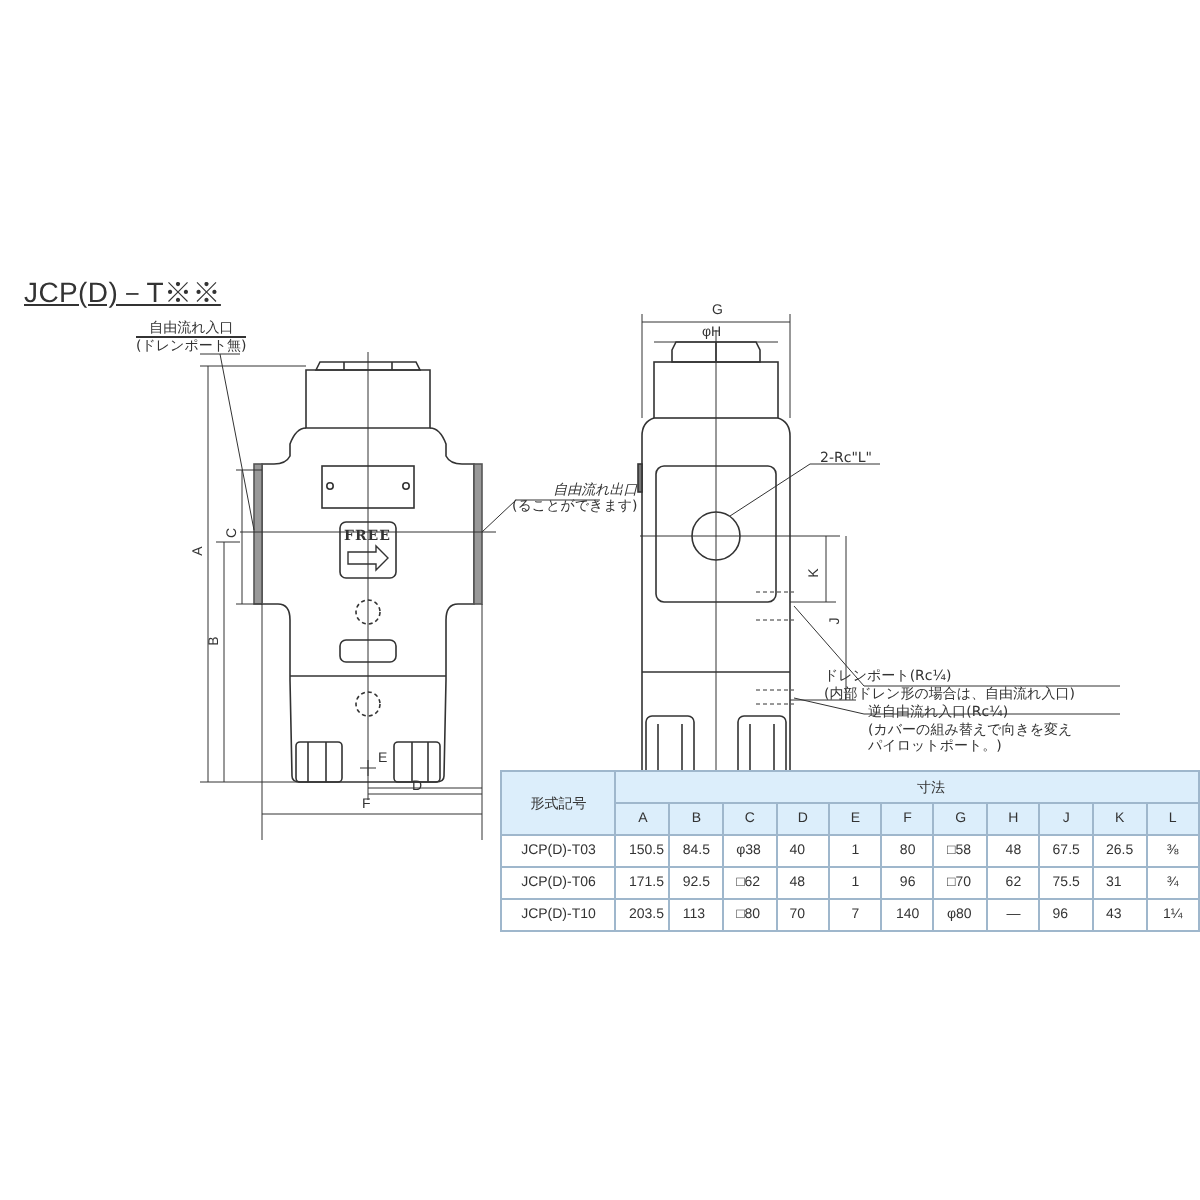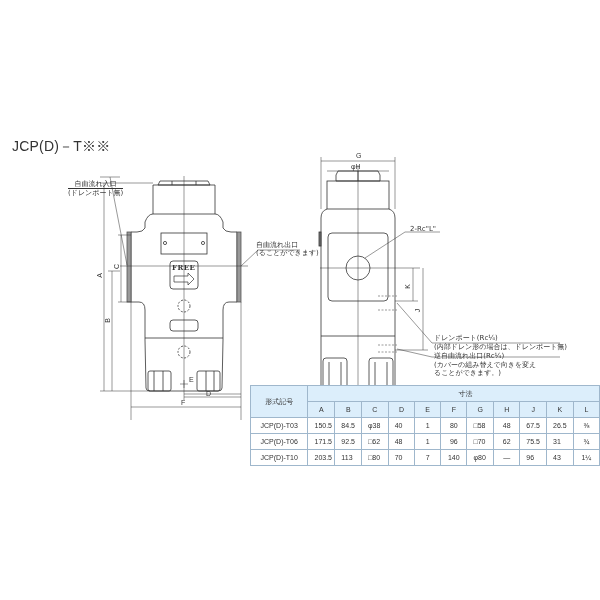--- a/index.html
+++ b/index.html
@@ -1,17 +1,17 @@
 <!DOCTYPE html>
 <html><head>
 <meta charset="utf-8">
 <style>
   html,body{margin:0;padding:0;background:#ffffff;}
   body{width:600px;height:600px;position:relative;overflow:hidden;font-family:"DejaVu Sans","Liberation Sans",sans-serif;color:#333;}
-  .title{position:absolute;left:12px;top:138px;font-size:14px;color:#333;font-family:"Liberation Sans",sans-serif;letter-spacing:0.2px;}
+  .title{position:absolute;left:12px;top:138px;font-size:14px;color:#333;font-family:"Liberation Sans",sans-serif;letter-spacing:0.2px;text-decoration:underline;}
   svg.drawing{position:absolute;left:0;top:0;}
   .lbl{position:absolute;font-size:7px;line-height:8px;color:#333;white-space:nowrap;}
   .dim{position:absolute;font-size:7px;color:#333;font-family:"Liberation Sans",sans-serif;}
   table.spec{position:absolute;left:250px;top:385px;border-collapse:collapse;font-size:7px;font-family:"Liberation Sans",sans-serif;color:#333;}
   table.spec th, table.spec td{border:1px solid #9fb7cc;text-align:center;padding:0;height:15px;}
   table.spec th{background:#dceefb;font-weight:normal;}
   table.spec td{background:#ffffff;text-align:left;padding-left:6px;}
   table.spec td.model{text-align:center;padding-left:0;}
   table.spec td.center{text-align:center;padding-left:0;}
 </style>
@@ -134,49 +134,49 @@
       <line x1="365" y1="258" x2="405" y2="232"></line>
       <line x1="405" y1="232" x2="440" y2="232"></line>
       <line x1="397" y1="303" x2="432" y2="343"></line>
       <line x1="432" y1="343" x2="560" y2="343"></line>
       <line x1="397" y1="349" x2="432" y2="357"></line>
       <line x1="432" y1="357" x2="560" y2="357"></line>
     </g>
   </g>
 </svg>
 
-<div class="lbl" style="left:68px;top:180px;">
+<div class="lbl" style="left:68px;top:160px;">
   <div style="text-align:center;border-bottom:0.5px solid #333;">自由流れ入口</div>
   <div>(ドレンポート無)</div>
 </div>
 <div class="lbl" style="left:256px;top:241px;">
-  <div style="text-align:left;">自由流れ出口</div>
+  <div style="text-align:right;font-style:italic;">自由流れ出口</div>
   <div>(ることができます)</div>
 </div>
 <div class="dim" style="left:172px;top:263px;font-size:7px;font-family:'DejaVu Serif',serif;font-weight:bold;letter-spacing:0.5px;">FREE</div>
 <div class="dim" style="left:97px;top:272px;transform:rotate(-90deg);">A</div>
 <div class="dim" style="left:105px;top:317px;transform:rotate(-90deg);">B</div>
 <div class="dim" style="left:114px;top:263px;transform:rotate(-90deg);">C</div>
 <div class="dim" style="left:206px;top:390px;">D</div>
 <div class="dim" style="left:189px;top:376px;">E</div>
 <div class="dim" style="left:181px;top:399px;">F</div>
 
 <div class="dim" style="left:356px;top:152px;">G</div>
 <div class="dim" style="left:351px;top:163px;">φH</div>
 <div class="dim" style="left:405px;top:283px;transform:rotate(-90deg);">K</div>
 <div class="dim" style="left:416px;top:307px;transform:rotate(-90deg);">J</div>
 <div class="lbl" style="left:410px;top:225px;">2-Rc"L"</div>
-<div class="lbl" style="left:434px;top:334px;line-height:8.5px;">
+<div class="lbl" style="left:412px;top:334px;line-height:8.5px;">
   <div>ドレンポート(Rc¼)</div>
-  <div>(内部ドレン形の場合は、ドレンポート無)</div>
+  <div>(内部ドレン形の場合は、自由流れ入口)</div>
 </div>
 <div class="lbl" style="left:434px;top:352px;line-height:8.5px;">
-  <div>逆自由流れ出口(Rc¼)</div>
+  <div>逆自由流れ入口(Rc¼)</div>
   <div>(カバーの組み替えで向きを変え</div>
-  <div>ることができます。)</div>
+  <div>パイロットポート。)</div>
 </div>
 
 <table class="spec">
   <thead>
     <tr>
       <th rowspan="2" style="width:58px;height:30px;">形式記号</th>
       <th colspan="11" style="text-align:left;padding-left:150px;">寸法</th>
     </tr>
     <tr>
       <th style="width:26px;">A</th>

